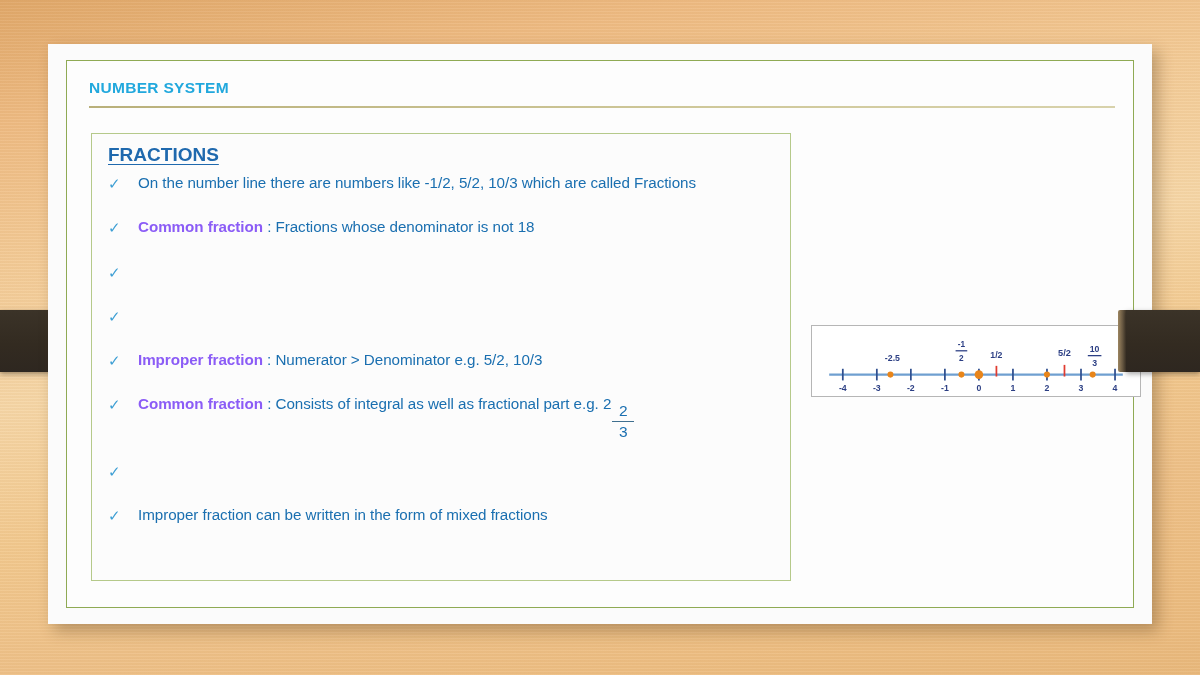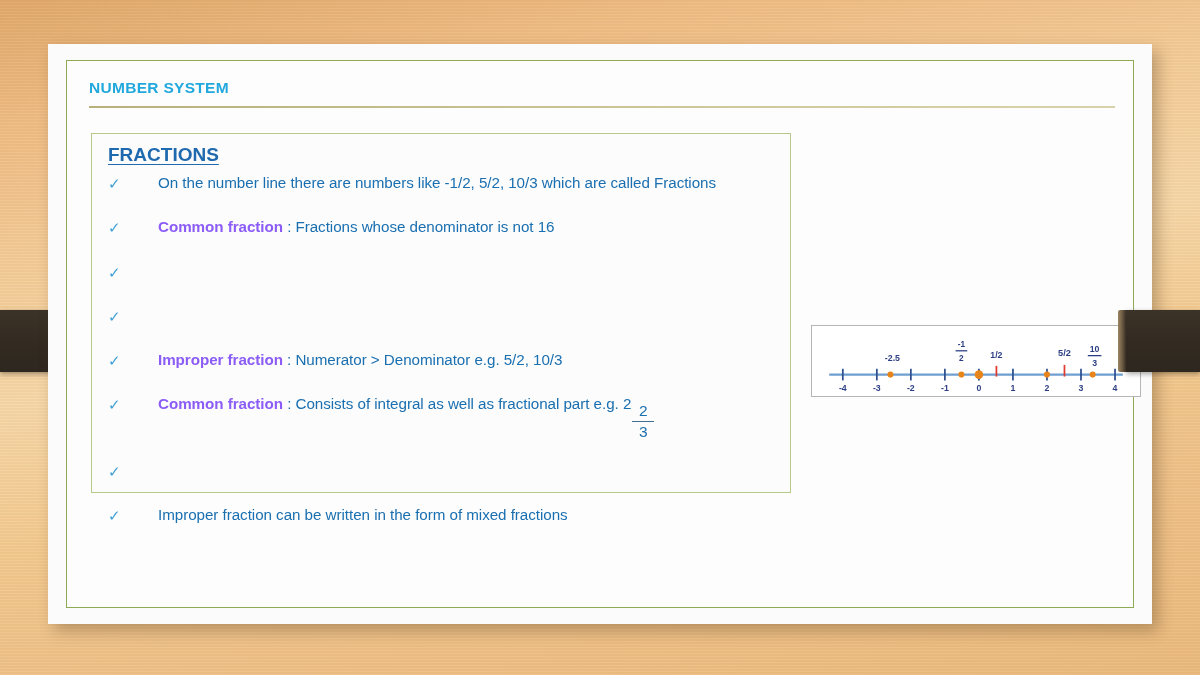--- a/index.html
+++ b/index.html
@@ -70,21 +70,21 @@
     height: 1.5px;
     background: linear-gradient(90deg, #b9b07a, #cfc89a 60%, #d8d2ab);
   }
 
   
   #content-box {
     position: absolute;
     left: 24px;
     top: 72px;
     width: 700px;
-    height: 360px;
+    height: 448px;
     border: 1.3px solid #b5c98a;
     background: #fcfcfc;
     padding: 10px 14px 0 16px;
   }
 
   #fractions-heading {
     font-size: 19px;
     font-weight: bold;
     color: #1f69ae;
     text-decoration: underline;
@@ -104,21 +104,20 @@
     color: #3e9fd4;
     font-size: 15px;
     line-height: 1.42;
     padding-top: 1px;
   }
 
   .bullet-text {
     font-size: 15.2px;
     color: #1a6fb0;
     letter-spacing: -0.05px;
-    margin-left: 20px;
   }
 
   .bullet-text .term {
     font-weight: bold;
     color: #8b5cf6;
   }
 
   .bullet-row.first { margin-top: 2px; }
 
   
@@ -196,21 +195,21 @@
       <div class="bullet-row first">
         <span class="check-icon">✓</span>
         <span class="bullet-text">
           <span>On the number line there are numbers like -1/2, 5/2, 10/3 which are called Fractions</span>
         </span>
       </div>
 
       <div class="bullet-row" style="margin-top:22px;">
         <span class="check-icon">✓</span>
         <span class="bullet-text">
-          <span class="term">Common fraction</span><span> : Fractions whose denominator is not 16</span>
+          <span class="term">Common fraction</span><span> : Fractions whose denominator is not 18</span>
         </span>
       </div>
 
       <div class="bullet-row" style="margin-top:22px;">
         <span class="check-icon">✓</span>
       </div>
 
       <div class="bullet-row" style="margin-top:22px;">
         <span class="check-icon">✓</span>
       </div>

